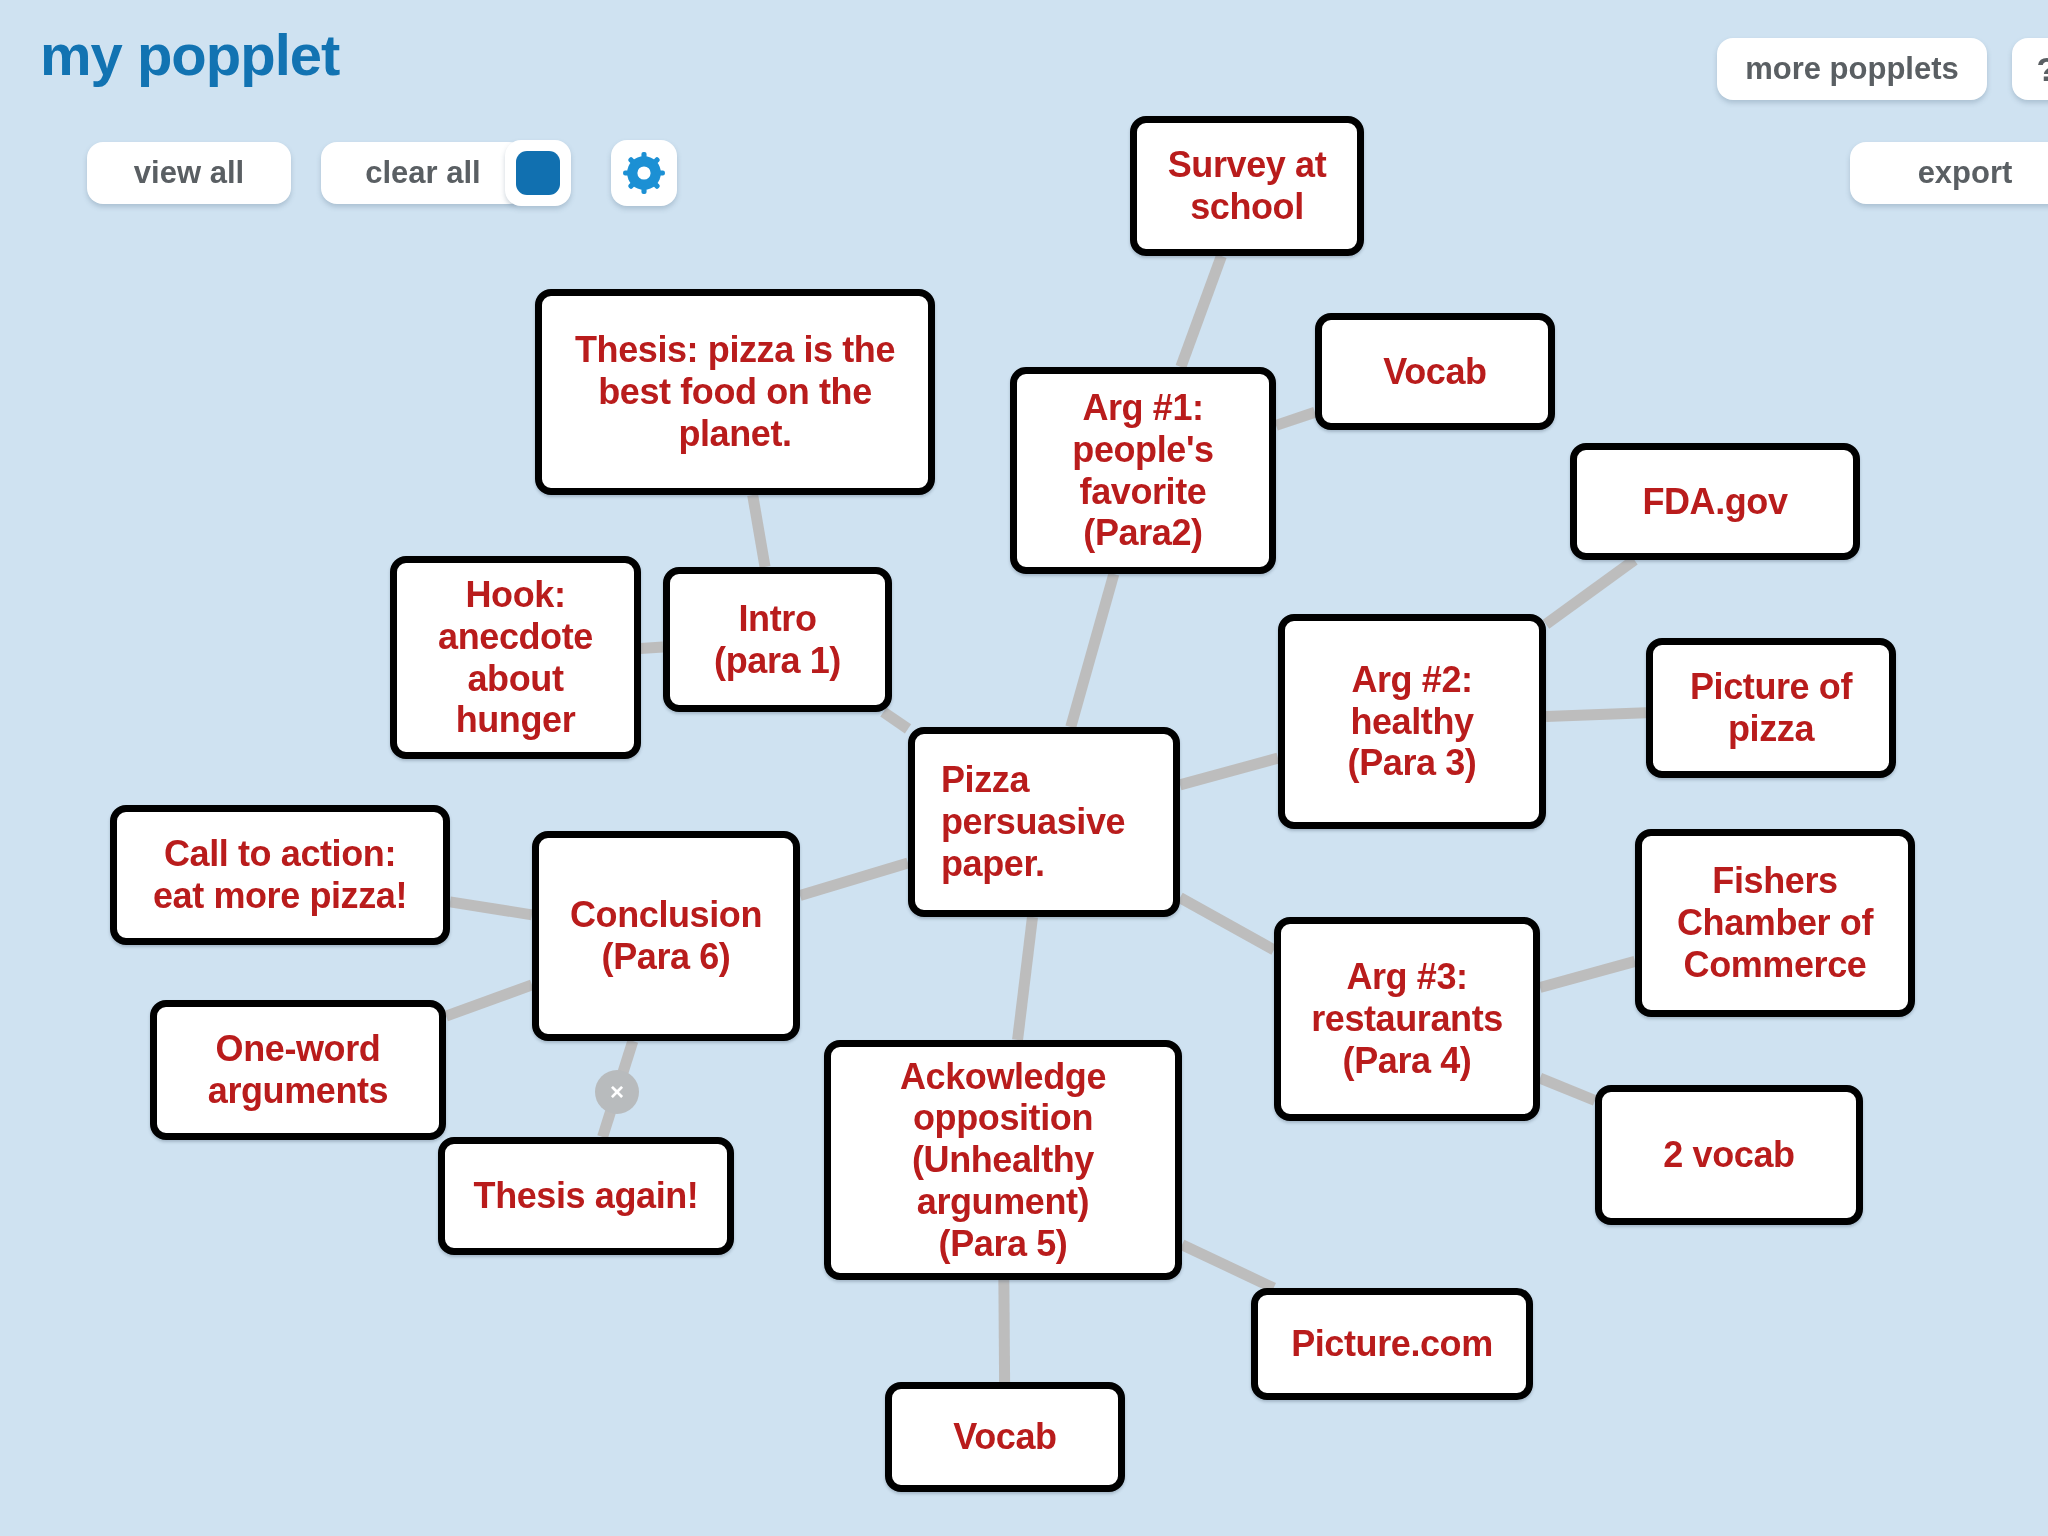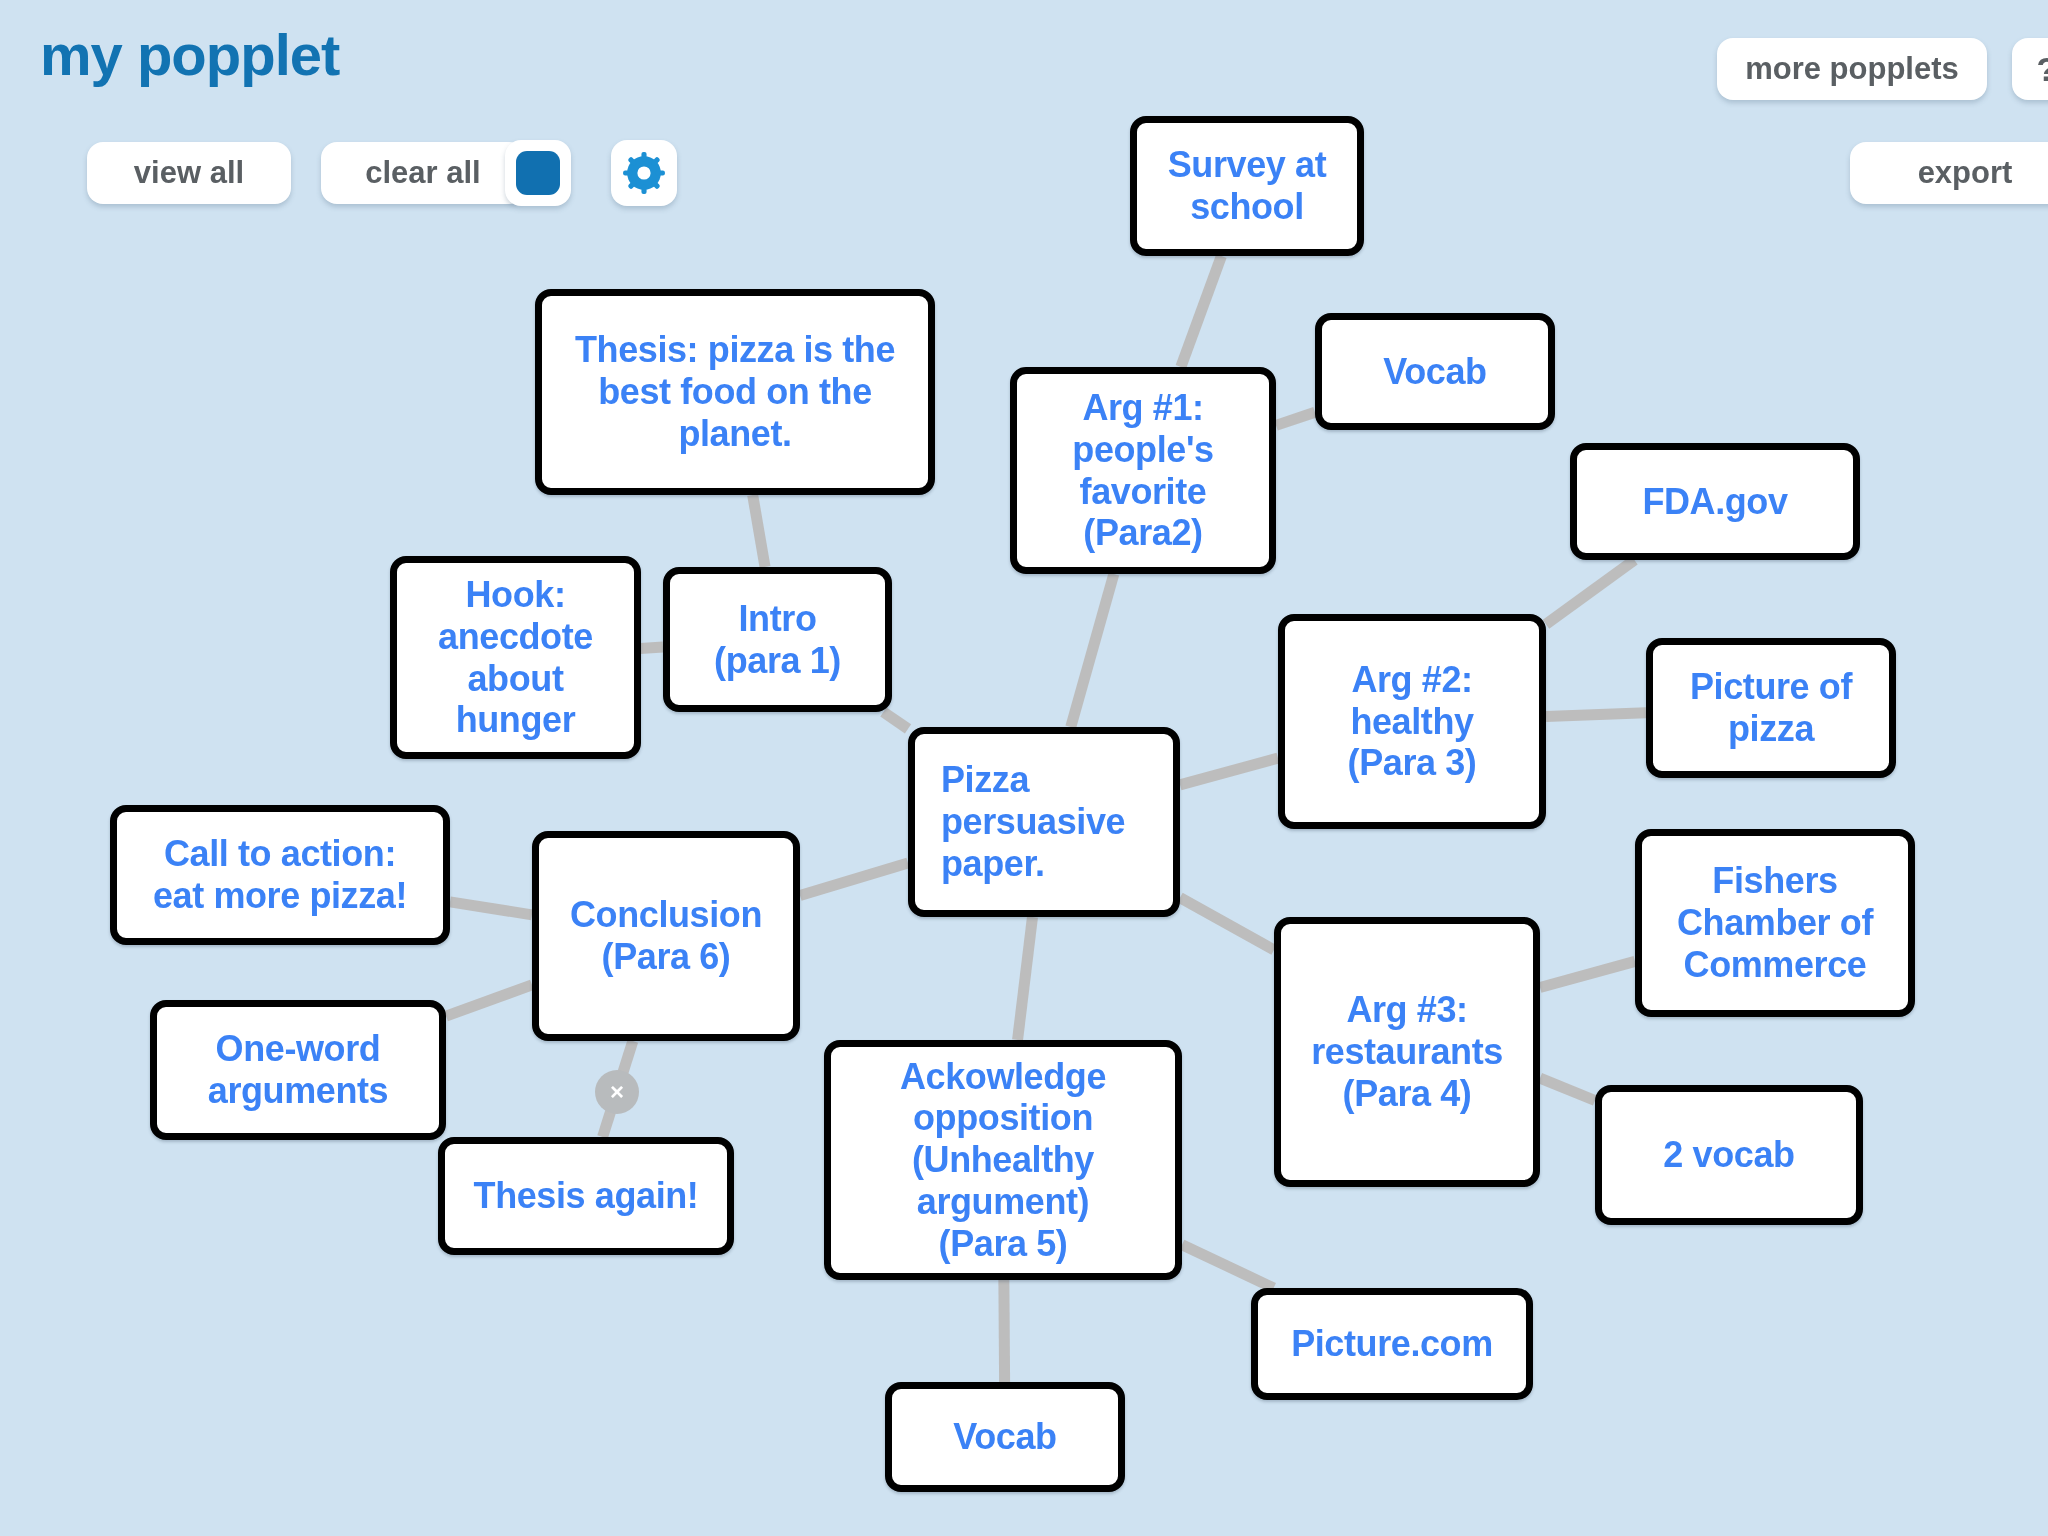--- a/index.html
+++ b/index.html
@@ -126,21 +126,21 @@
     align-items: center;
     justify-content: center;
     text-align: center;
     z-index: 10;
     cursor: pointer;
     box-shadow: 0 2px 3px rgba(40,60,80,0.25);
   }
   .popple .ptext {
     font-size: 36px;
     font-weight: bold;
-    color: #3b82f6;
+    color: #b91c1c;
     line-height: 1.16;
     letter-spacing: -0.4px;
     white-space: pre-line;
     padding: 0 10px;
   }
   .popple.center .ptext {
     text-align: left;
     width: 100%;
     padding-left: 26px;
   }
@@ -244,21 +244,21 @@
       </div>
       <div class="popple" style="left: 1635px; top: 829px; width: 280px; height: 188px;">
         <div class="ptext">Fishers
 Chamber of
 Commerce</div>
       </div>
       <div class="popple" style="left: 532px; top: 831px; width: 268px; height: 210px;">
         <div class="ptext">Conclusion
 (Para 6)</div>
       </div>
-      <div class="popple" style="left: 1274px; top: 917px; width: 266px; height: 270px;">
+      <div class="popple" style="left: 1274px; top: 917px; width: 266px; height: 204px;">
         <div class="ptext">Arg #3:
 restaurants
 (Para 4)</div>
       </div>
       <div class="popple" style="left: 150px; top: 1000px; width: 296px; height: 140px;">
         <div class="ptext">One-word
 arguments</div>
       </div>
       <div class="popple" style="left: 824px; top: 1040px; width: 358px; height: 240px;">
         <div class="ptext">Ackowledge

